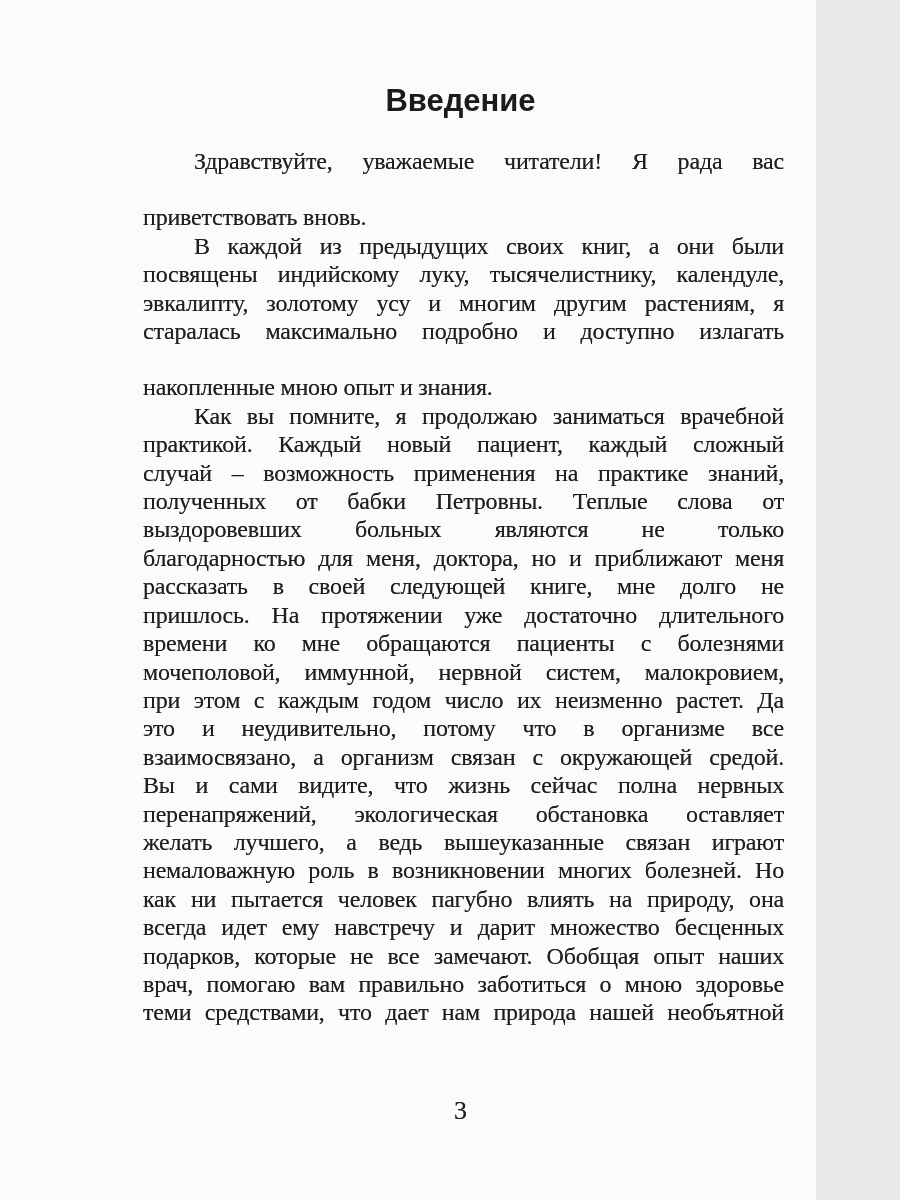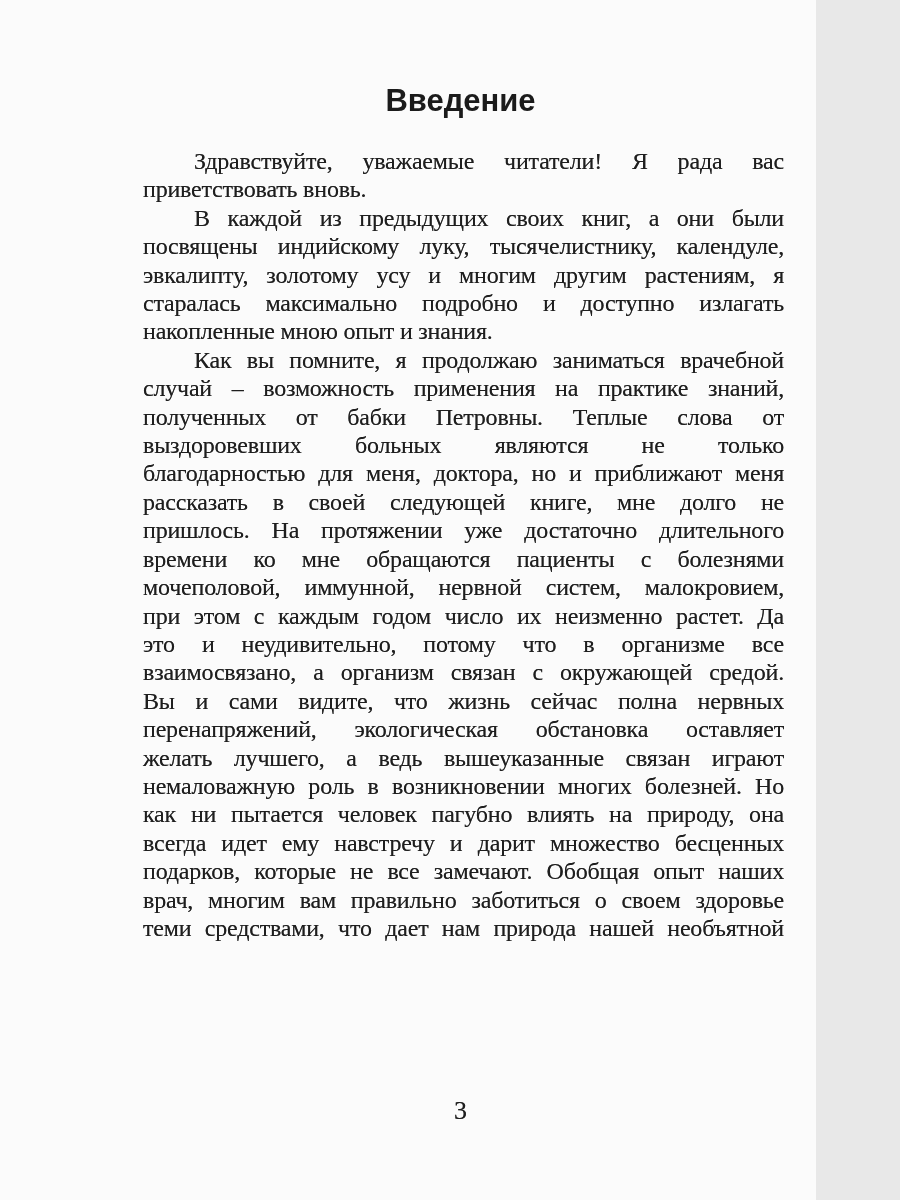--- a/index.html
+++ b/index.html
@@ -40,20 +40,21 @@
   }
   .line {
     height: 28.42px;
     line-height: 28.42px;
     text-align: justify;
     text-align-last: justify;
     white-space: nowrap;
   }
   .line.flush {
     text-align-last: left;
+    margin-top: 28px;
   }
   .line.indent {
     text-indent: 51px;
   }
   .page-number {
     position: absolute;
     top: 1096px;
     left: 140px;
     width: 641px;
     text-align: center;
@@ -70,36 +71,37 @@
 
   <div class="body-text">
       <div class="line indent">Здравствуйте, уважаемые читатели! Я рада вас</div>
       <div class="line flush">приветствовать вновь.</div>
       <div class="line indent">В каждой из предыдущих своих книг, а они были</div>
       <div class="line">посвящены индийскому луку, тысячелистнику, календуле,</div>
       <div class="line">эвкалипту, золотому усу и многим другим растениям, я</div>
       <div class="line">старалась максимально подробно и доступно излагать</div>
       <div class="line flush">накопленные мною опыт и знания.</div>
       <div class="line indent">Как вы помните, я продолжаю заниматься врачебной</div>
+      <div class="line">практикой. Каждый новый пациент, каждый сложный</div>
       <div class="line">случай – возможность применения на практике знаний,</div>
       <div class="line">полученных от бабки Петровны. Теплые слова от</div>
       <div class="line">выздоровевших больных являются не только</div>
       <div class="line">благодарностью для меня, доктора, но и приближают меня</div>
       <div class="line">рассказать в своей следующей книге, мне долго не</div>
       <div class="line">пришлось. На протяжении уже достаточно длительного</div>
       <div class="line">времени ко мне обращаются пациенты с болезнями</div>
       <div class="line">мочеполовой, иммунной, нервной систем, малокровием,</div>
       <div class="line">при этом с каждым годом число их неизменно растет. Да</div>
       <div class="line">это и неудивительно, потому что в организме все</div>
       <div class="line">взаимосвязано, а организм связан с окружающей средой.</div>
       <div class="line">Вы и сами видите, что жизнь сейчас полна нервных</div>
       <div class="line">перенапряжений, экологическая обстановка оставляет</div>
       <div class="line">желать лучшего, а ведь вышеуказанные связан играют</div>
       <div class="line">немаловажную роль в возникновении многих болезней. Но</div>
       <div class="line">как ни пытается человек пагубно влиять на природу, она</div>
       <div class="line">всегда идет ему навстречу и дарит множество бесценных</div>
       <div class="line">подарков, которые не все замечают. Обобщая опыт наших</div>
-      <div class="line">врач, многим вам правильно заботиться о своем здоровье</div>
+      <div class="line">врач, помогаю вам правильно заботиться о мною здоровье</div>
       <div class="line">теми средствами, что дает нам природа нашей необъятной</div>
     </div>
 
   <div class="page-number">3</div>
 </div>
 
 </body></html>

